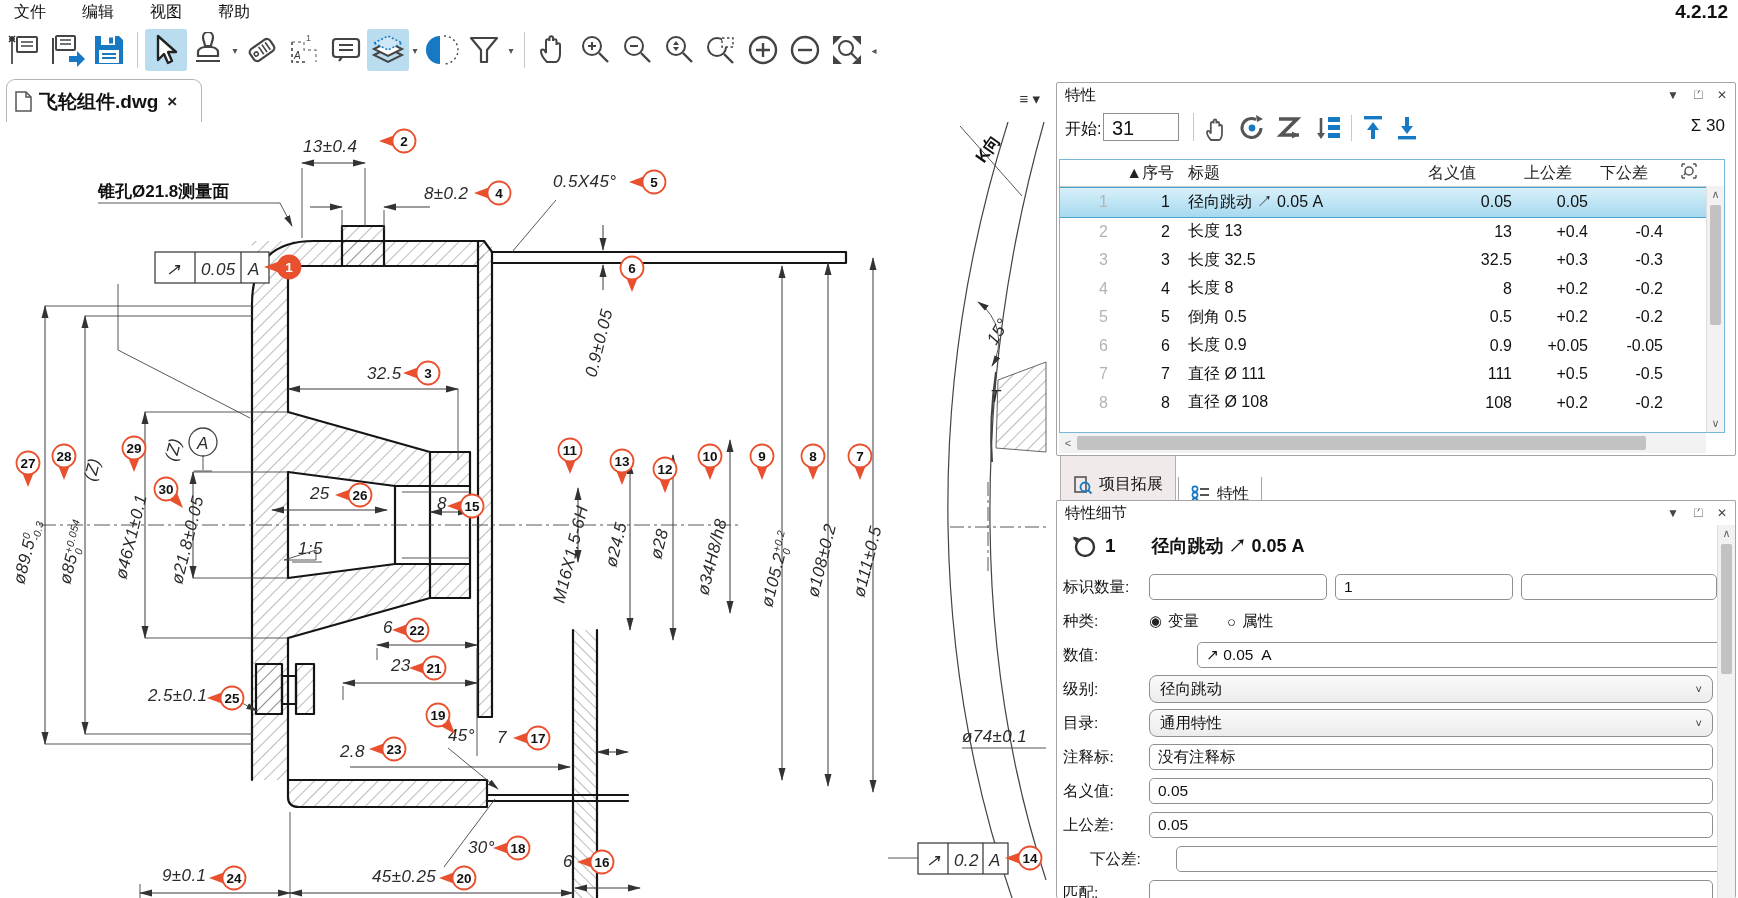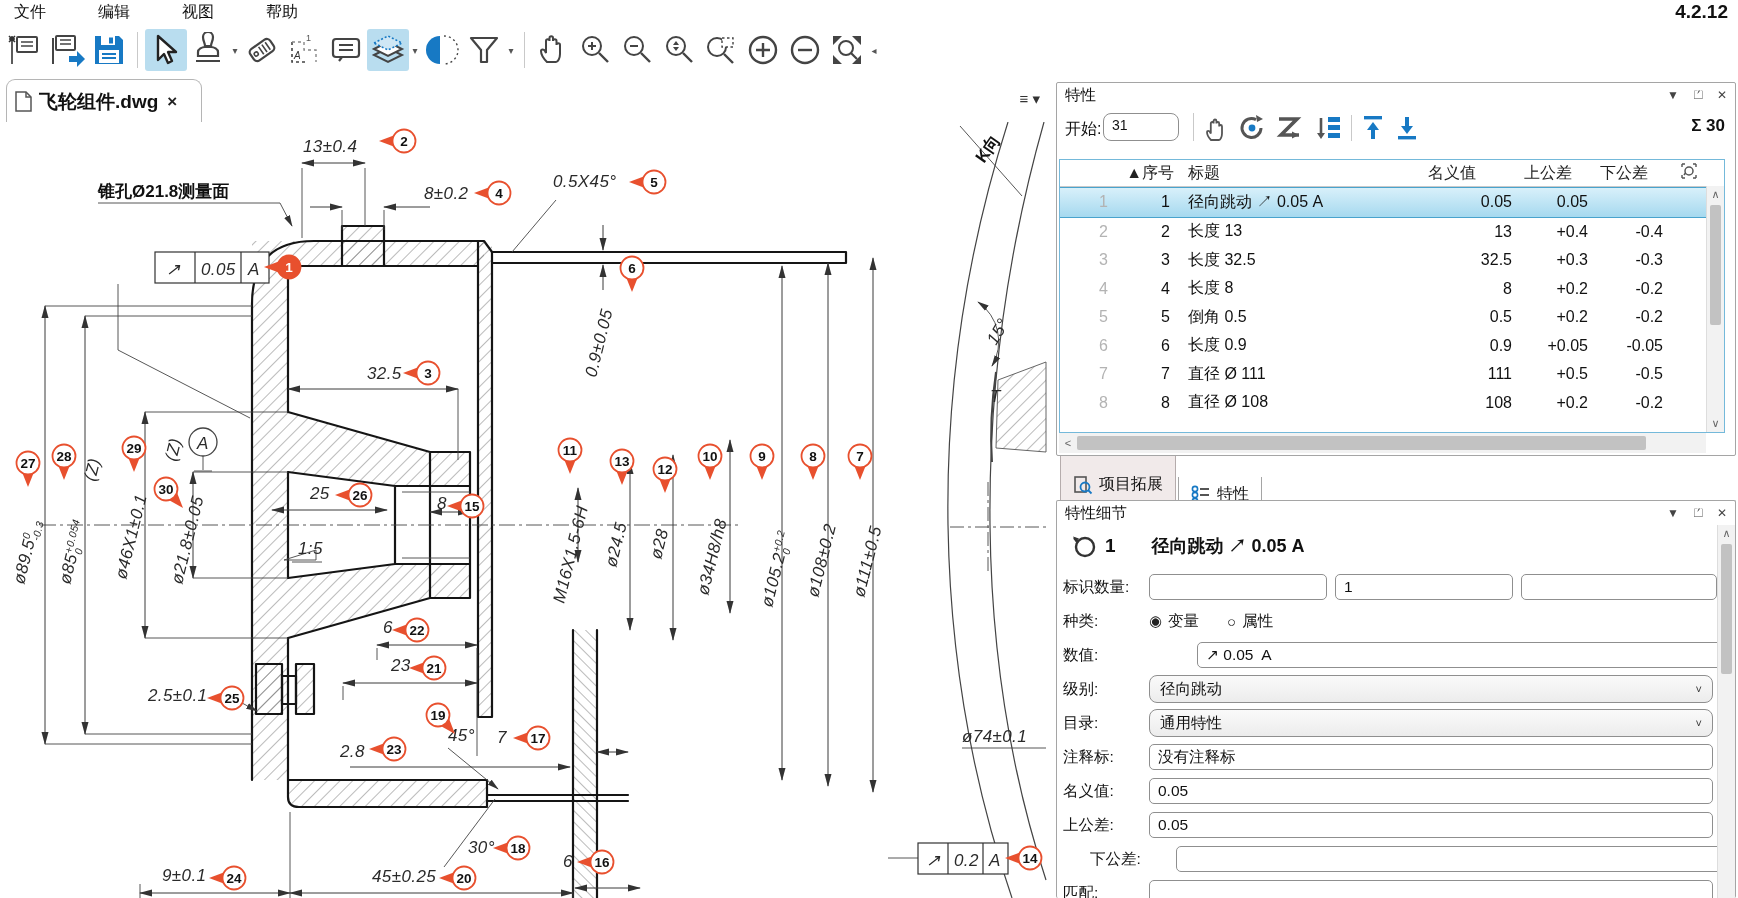--- a/index.html
+++ b/index.html
@@ -1,18 +1,18 @@
 <!DOCTYPE html>
 <html><head>
 <meta charset="utf-8">
 <style>
   html,body{margin:0;padding:0;background:#fff;font-family:"Liberation Sans",sans-serif;}
   .app{position:relative;width:1738px;height:898px;overflow:hidden;background:#fff;}
   
-  .menubar{position:absolute;top:0;left:0;right:0;height:24px;display:flex;align-items:center;gap:52px;padding-left:14px;font-size:16px;color:#111;}
+  .menubar{position:absolute;top:0;left:0;right:0;height:24px;display:flex;align-items:center;gap:36px;padding-left:14px;font-size:16px;color:#111;}
   .menubar span{cursor:default;}
   .version{position:absolute;top:1px;right:10px;font-size:19px;font-weight:bold;color:#111;}
   
   .toolbar{position:absolute;top:25px;left:0;right:0;height:50px;display:flex;align-items:center;padding-left:4px;}
   .tb{width:42px;height:42px;display:flex;align-items:center;justify-content:center;flex:0 0 auto;}
   .tb.active{background:#b9ddef;border-radius:3px;}
   .tb svg{display:block;}
   .dd{width:12px;font-size:10px;color:#555;flex:0 0 auto;text-align:center;}
   .sep{width:1px;height:36px;background:#c9c9c9;margin:0 7px;flex:0 0 auto;}
   
@@ -26,22 +26,22 @@
   .dimtxt{font-family:"Liberation Sans",sans-serif;font-style:italic;font-size:17px;fill:#2a2a2a;letter-spacing:.4px;}
   .cntxt{font-family:"Liberation Sans",sans-serif;font-style:normal;font-weight:bold;font-size:17px;fill:#111;}
   .thin{stroke:#444;stroke-width:0.9;fill:none;}
   .dimln{stroke:#3a3a3a;stroke-width:1;fill:none;}
   .edge{stroke:#151515;stroke-width:2.2;fill:none;stroke-linejoin:round;stroke-linecap:round;}
   
   .panelbox{position:absolute;background:#fff;border:1px solid #a5a5a5;border-radius:2px;}
   .ptitle{position:absolute;top:2px;left:8px;font-size:15.5px;color:#111;}
   .pico{position:absolute;top:5px;font-size:12px;color:#444;}
   .startlbl{position:absolute;font-size:16px;color:#111;}
-  .startbox{position:absolute;border:1px solid #8f8f8f;border-radius:8px;font-size:14px;color:#111;padding:3px 8px;width:58px;height:20px;}
-  .sumlbl{position:absolute;font-size:17px;font-weight:bold;color:#111;}
+  .startbox{position:absolute;border:1px solid #8f8f8f;border-radius:0;font-size:20px;color:#111;padding:3px 8px;width:58px;height:20px;}
+  .sumlbl{position:absolute;font-size:17px;font-weight:normal;color:#111;}
   .vsep{position:absolute;width:1px;background:#c9c9c9;}
   
   .tblwrap{position:absolute;border:1px solid #74b9da;background:#fff;}
   .trow{display:grid;grid-template-columns:60px 64px 236px 102px 76px 75px 32px;height:28.5px;align-items:center;font-size:16px;color:#111;}
   .thead{height:26px;border-bottom:1px solid #c9c9c9;color:#222;}
   .trow .c-idx{color:#b3b3b3;text-align:right;padding-right:12px;}
   .trow .c-no{text-align:right;padding-right:14px;}
   .trow .c-title{text-align:left;padding-left:4px;white-space:nowrap;overflow:hidden;}
   .trow .c-num{text-align:right;padding-right:10px;}
   .trow.sel{background:linear-gradient(#d8f0fa,#a6d9ef);border-top:1px solid #49a3cd;border-bottom:1px solid #49a3cd;}

